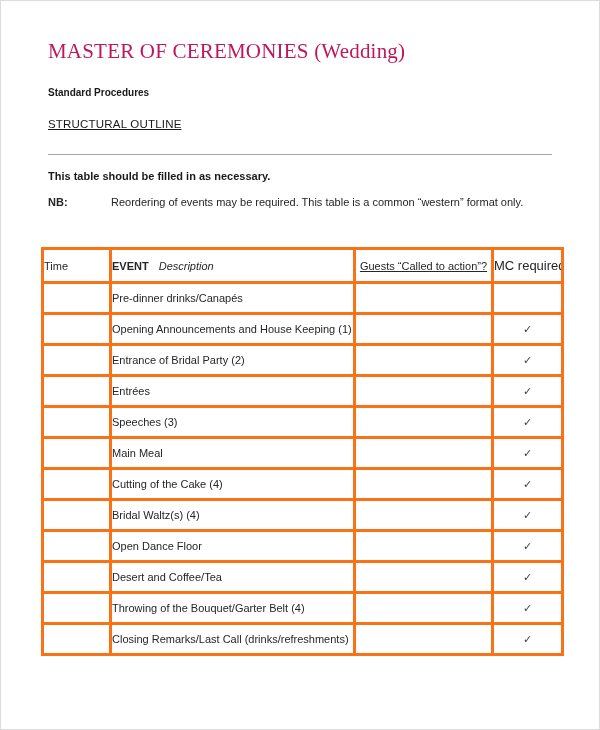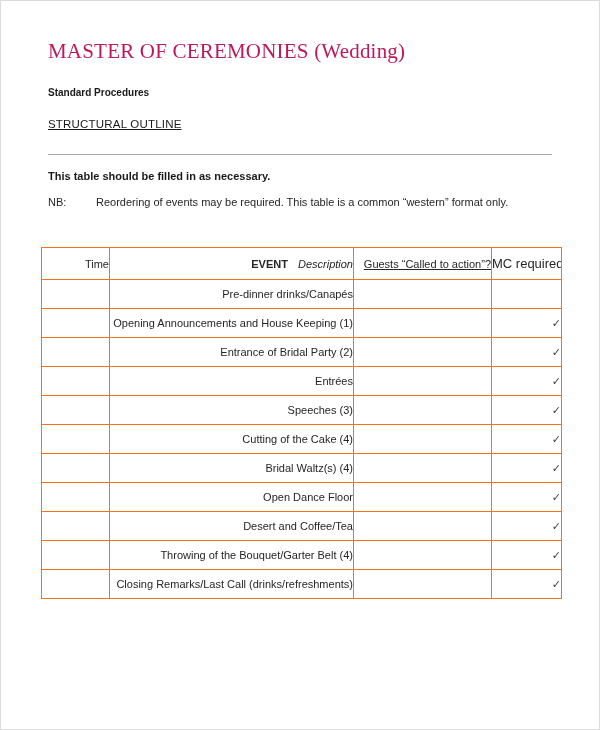--- a/index.html
+++ b/index.html
@@ -49,40 +49,39 @@
     font-weight: bold;
     margin: 15px 0 0 7px;
     color: #1a1a1a;
   }
   .nb-line {
     font-size: 11px;
     margin: 14px 0 0 7px;
     color: #262626;
   }
   .nb-label {
-    font-weight: normal;
+    font-weight: bold;
     display: inline-block;
-    width: 48px;
+    width: 63px;
   }
   table.events {
     border-collapse: collapse;
     table-layout: fixed;
     width: 520px;
     margin-top: 39px;
     font-size: 11px;
     color: #262626;
   }
   table.events td, table.events th {
-    border: 1px solid #f97316;
+    border: 3px solid #f97316;
     vertical-align: middle;
     font-weight: normal;
     padding: 0;
     overflow: hidden;
     white-space: nowrap;
-    text-align: right;
   }
   col.c-time   { width: 68px; }
   col.c-event  { width: 244px; }
   col.c-guests { width: 138px; }
   col.c-mc     { width: 70px; }
   tr.head-row th { height: 31px; }
   th.h-time { text-align: left; padding-left: 8px; }
   th.h-event { text-align: left; padding-left: 7px; }
   th.h-event .ev-bold { font-weight: bold; }
   th.h-event .ev-italic { font-style: italic; margin-left: 10px; }
@@ -161,20 +160,26 @@
     <td class="mc-cell"><span class="check">✓</span></td>
   </tr>
 
   <tr class="body-row">
     <td class="time-cell"></td>
     <td class="event-cell">Speeches (3)</td>
     <td class="guests-cell"></td>
     <td class="mc-cell"><span class="check">✓</span></td>
   </tr>
 
+  <tr class="body-row">
+    <td class="time-cell"></td>
+    <td class="event-cell">Main Meal</td>
+    <td class="guests-cell"></td>
+    <td class="mc-cell"><span class="check">✓</span></td>
+  </tr>
 
   <tr class="body-row">
     <td class="time-cell"></td>
     <td class="event-cell">Cutting of the Cake (4)</td>
     <td class="guests-cell"></td>
     <td class="mc-cell"><span class="check">✓</span></td>
   </tr>
 
   <tr class="body-row">
     <td class="time-cell"></td>

